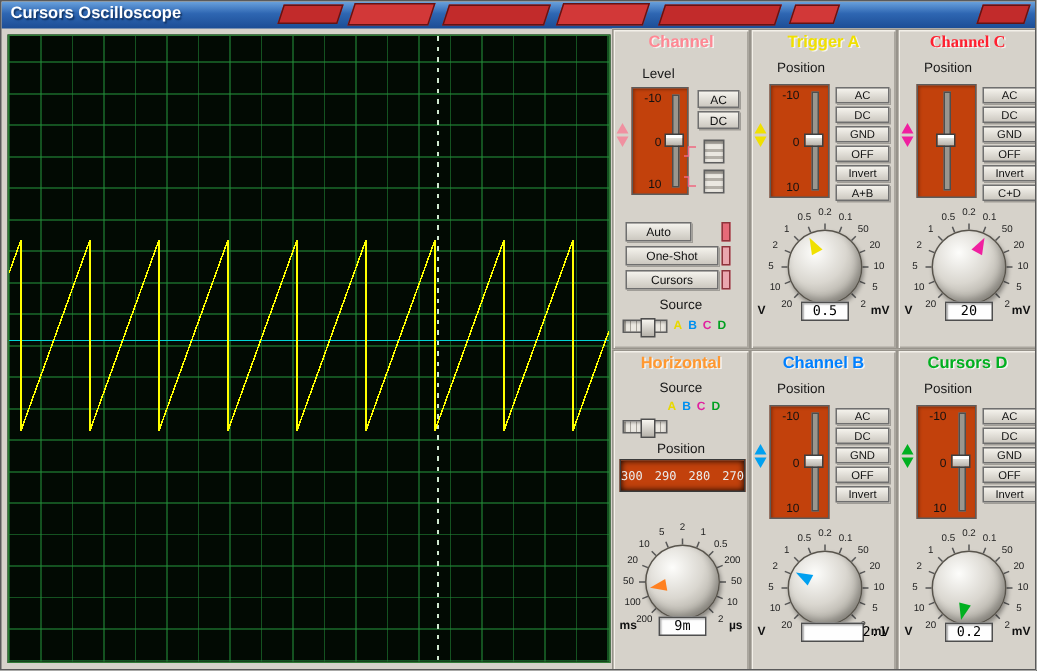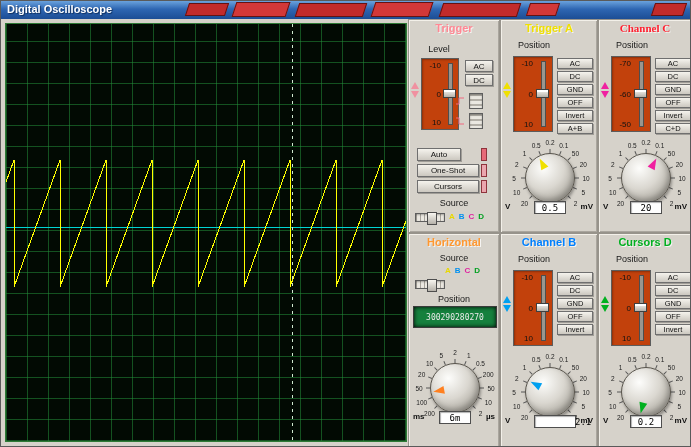--- a/index.html
+++ b/index.html
@@ -46,22 +46,22 @@
   .btn-col { position:absolute; left:56px; top:38px; width:38px; }
   .indicator { position:absolute; width:6px; height:13px; background:#eaa6ae; border:1px solid #8e343c; }
   .indicator.active { background:#e66a78; }
 
   
   .mini-hslider { position:absolute; height:9px; border:1px solid #5e5e5e;
     background:repeating-linear-gradient(90deg,#a8a49c 0 1px,#ebe8e1 1px 4px); box-shadow:inset 0 1px 2px rgba(0,0,0,.3); }
   .mini-hslider:after { content:""; position:absolute; left:40%; top:-2px; width:8px; height:11px;
     background:linear-gradient(#f8f6f0,#b6b2aa); border:1px solid #4e4e4e; }
   .src-letters { position:absolute; display:flex; gap:4px; font-size:8px; font-weight:bold; }
-  .readout { position:absolute; background:#15803d; border:1px solid #3a3a3a; box-shadow:inset 0 0 4px #000;
-    display:flex; align-items:center; justify-content:center; color:#eaeaea; font-family:"DejaVu Sans Mono",monospace; font-size:8px; }
+  .readout { position:absolute; background:#c2410c; border:1px solid #3a3a3a; box-shadow:inset 0 0 4px #000;
+    display:flex; align-items:center; justify-content:space-between; color:#eaeaea; font-family:"DejaVu Sans Mono",monospace; font-size:8px; }
   .switchbox { position:absolute; width:14px; border:1px solid #5e5e5e;
     background:repeating-linear-gradient(180deg,#b4b0a8 0 2px,#ebe8e1 2px 5px); box-shadow:inset 0 1px 2px rgba(0,0,0,.3); }
   .edge-glyph { position:absolute; }
 
   .arrpair { position:absolute; display:flex; flex-direction:column; gap:2px; }
   .arrpair .a-up { width:0; height:0; border-left:4px solid transparent; border-right:4px solid transparent; border-bottom:7px solid currentColor; }
   .arrpair .a-dn { width:0; height:0; border-left:4px solid transparent; border-right:4px solid transparent; border-top:7px solid currentColor; }
 
   
   .knob-area { position:absolute; left:0; width:100%; }
@@ -74,21 +74,21 @@
   .knob-value { position:absolute; background:#fefefe; border:1px solid #4e4e4e; box-shadow:inset 1px 1px 1px rgba(0,0,0,.3);
     font-family:"DejaVu Sans Mono",monospace; font-size:9px; line-height:12px; text-align:center; color:#000; }
   .unit { position:absolute; font-size:8px; font-weight:bold; color:#111; }
 </style>
 </head>
 <body>
 
 <div class="window">
 
   <div class="titlebar">
-    <span class="title-text">Digital Oscilloscope</span>
+    <span class="title-text">Cursors Oscilloscope</span>
     <span class="tb-art">
       <i style="left:186px;top:2px;width:40px;height:13px"></i>
       <i style="left:233px;top:1px;width:54px;height:15px"></i>
       <i style="left:296px;top:2px;width:68px;height:14px"></i>
       <i style="left:372px;top:1px;width:58px;height:15px"></i>
       <i style="left:440px;top:2px;width:78px;height:14px"></i>
       <i style="left:527px;top:2px;width:30px;height:13px"></i>
       <i style="left:652px;top:2px;width:32px;height:13px"></i>
     </span>
   </div>
@@ -97,21 +97,21 @@
     <svg id="scope-svg" preserveAspectRatio="none" shape-rendering="crispEdges" viewBox="0 0 400 417">
         <line x1="0" x2="400" y1="203" y2="203" stroke="#00d4d4" stroke-width="1"></line>
         <line x1="286" x2="286" y1="0" y2="417" stroke="#cfe8cf" stroke-width="1" stroke-dasharray="3 4"></line>
         <path d="M0 158.1 L8 136 L8 263 L54 136 L54 263 L100 136 L100 263 L146 136 L146 263 L192 136 L192 263 L238 136 L238 263 L284 136 L284 263 L330 136 L330 263 L376 136 L376 263 L400 196.7" fill="none" stroke="#ffff00" stroke-width="1"></path>
       </svg>
   </div>
 
   <div class="controls">
 
     <div class="panel" style="left:0;top:0;width:92px;height:214px">
-      <div class="panel-title" id="trigger-title" style="color: rgb(255, 136, 148);">Trigger</div>
+      <div class="panel-title" id="trigger-title" style="color: rgb(255, 136, 148);">Channel</div>
       <div class="small-label" style="left:8px;top:24px;width:44px">Level</div>
       <div class="arrpair" id="trigger-arrows" style="left: 2px; top: 62px; color: rgb(240, 144, 160);">
         <span class="a-up"></span>
         <span class="a-dn"></span>
       </div>
       <div class="vslider" style="left:12px;top:38px;width:38px;height:72px">
         <div class="vscale">
           <span>-10</span>
           <span>0</span>
           <span>10</span>
@@ -191,21 +191,21 @@
           <span class="knob-label" style="left: 79.2597px; top: 71.7766px;">10</span>
           <div class="knob-tick" style="left: 46px; top: 58px; transform-origin: 0px 0px; transform: rotate(472.5deg) translate(-0.5px, -29px);"></div>
           <span class="knob-label" style="left: 71.4558px; top: 83.4558px;">2</span>
           <div class="knob-tick" style="left: 46px; top: 58px; transform-origin: 0px 0px; transform: rotate(495deg) translate(-0.5px, -29px);"></div>
           <div class="knob-body" style="left: 21px; top: 33px; width: 50px; height: 50px;"></div>
           <div style="position: absolute; left: 46px; top: 58px; transform: rotate(-100deg);">
             <div class="knob-pointer" style="left: -4px; top: -22px; border-bottom: 11px solid rgb(255, 128, 32);"></div>
           </div>
           <span class="unit" style="left: 4px; top: 82px;">ms</span>
           <span class="unit" style="right: 4px; top: 82px;">µs</span>
-          <div class="knob-value" style="left: 30px; top: 81px; width: 32px; height: 13px;">6m</div>
+          <div class="knob-value" style="left: 30px; top: 81px; width: 32px; height: 13px;">9m</div>
         </div>
     </div>
 
     <div id="channels-mount"></div>
   <div class="panel chan" style="left: 92px; top: 0px; width: 98px; height: 214px;">
     <div class="panel-title chan-title" style="color: rgb(240, 224, 0);">Trigger A</div>
     <div class="small-label pos-label" style="left:0;top:20px;width:66px">Position</div>
     <div class="arrpair" style="left: 2px; top: 62px; color: rgb(240, 224, 0);">
       <span class="a-up"></span>
       <span class="a-dn"></span>
@@ -265,25 +265,20 @@
         </div>
   </div>
       <div class="panel chan" style="left: 190px; top: 0px; width: 94px; height: 214px;">
     <div class="panel-title chan-title" style="color: rgb(255, 32, 48); font-family: Liberation Serif, serif;">Channel C</div>
     <div class="small-label pos-label" style="left:0;top:20px;width:66px">Position</div>
     <div class="arrpair" style="left: 2px; top: 62px; color: rgb(240, 32, 160);">
       <span class="a-up"></span>
       <span class="a-dn"></span>
     </div>
     <div class="vslider" style="left:12px;top:36px;width:40px;height:76px">
-      <div class="vscale">
-        <span>-70</span>
-        <span>-60</span>
-        <span>-50</span>
-      </div>
       <div class="groove">
         <div class="handle"></div>
       </div>
     </div>
     <div class="btn-col">
           <button class="cbtn2">AC</button>
           <button class="cbtn2">DC</button>
           <button class="cbtn2">GND</button>
           <button class="cbtn2">OFF</button>
           <button class="cbtn2">Invert</button>

